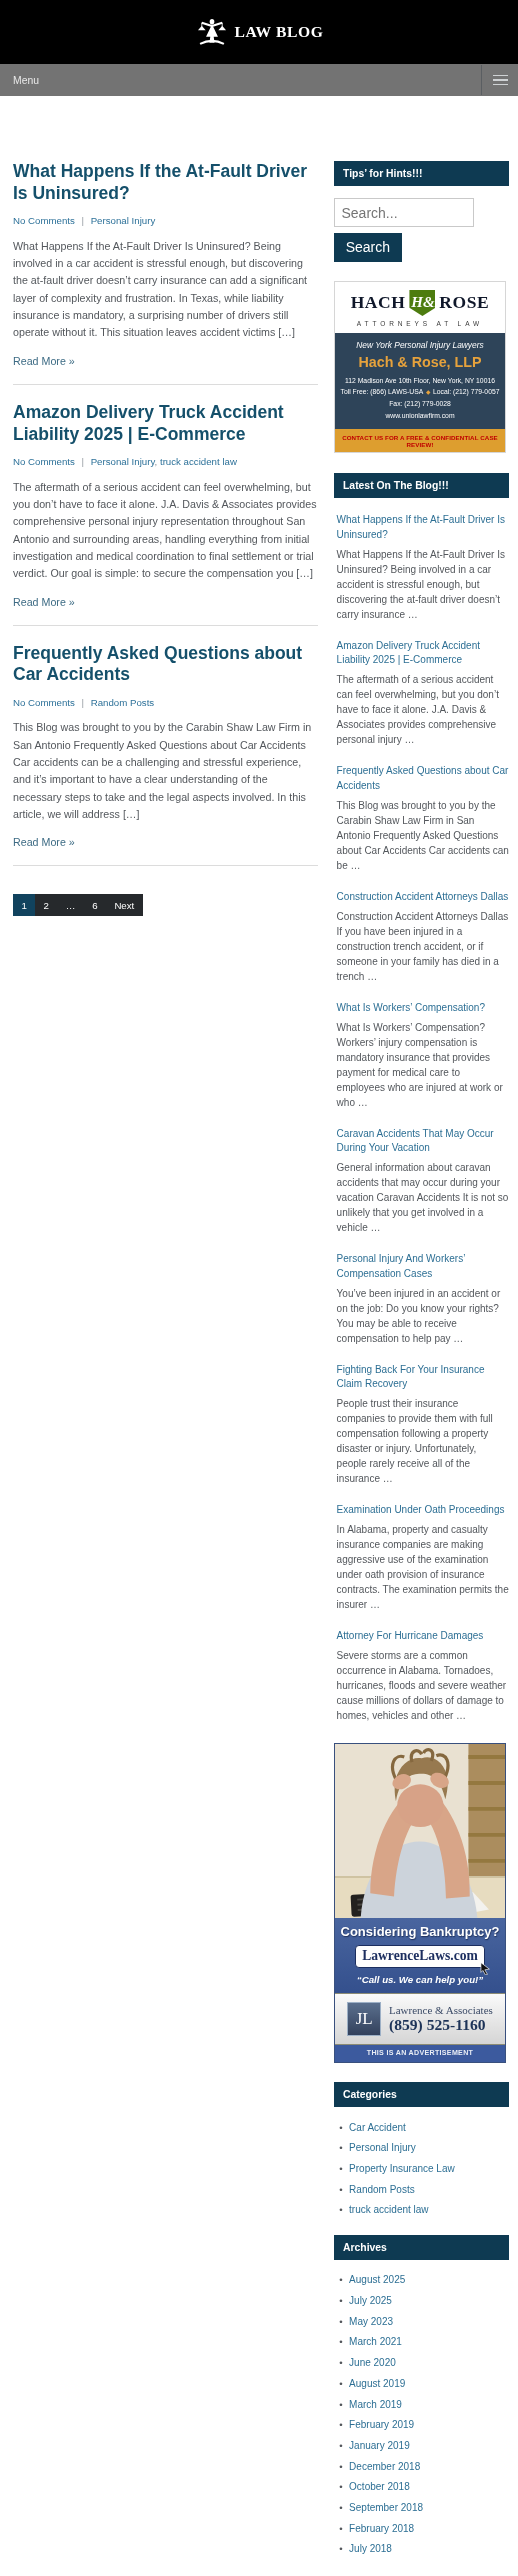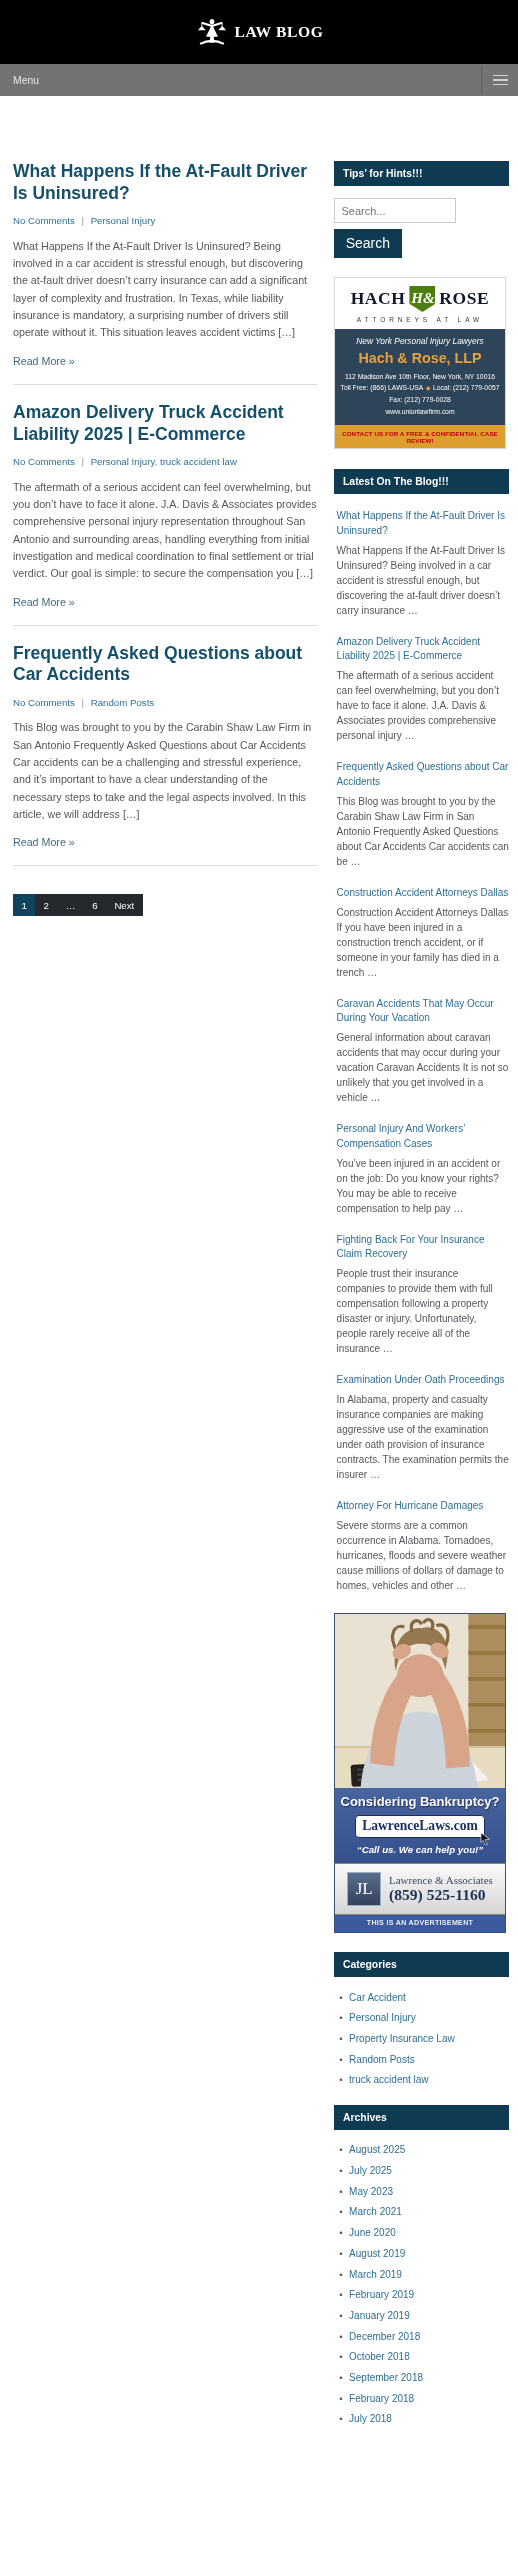--- a/index.html
+++ b/index.html
@@ -57,21 +57,21 @@
   }
   .pagination .page.current { background:#11435e; }
 
   
   .widget { margin-bottom:19.5px; }
   .widget-header {
     background:#0e3a52; color:#fff; font-weight:bold; font-size:10.4px;
     padding:7.1px 9px; margin-bottom:11.7px;
   }
   .search-input {
-    width:122px; padding:5.8px 6.5px; font-size:11px; color:#555;
+    width:140px; padding:5.8px 6.5px; font-size:14px; color:#555;
     border:0.6px solid #c9c9c9; background:#fff; display:block; margin-bottom:5.2px;
     font-family:"Liberation Sans", sans-serif;
   }
   .search-btn {
     background:#0e3a52; color:#fff; border:none; font-size:14px;
     padding:6.5px 11.7px; cursor:pointer; font-family:"Liberation Sans", sans-serif;
   }
 
   
   .hach-ad { width:172px; border:0.6px solid #d6d6d6; cursor:pointer; }
@@ -269,20 +269,24 @@
           <a class="item-title">Amazon Delivery Truck Accident Liability 2025 | E-Commerce</a>
           <div class="item-excerpt">The aftermath of a serious accident can feel overwhelming, but you don’t have to face it alone. J.A. Davis &amp; Associates provides comprehensive personal injury …</div>
         </div>
         <div class="latest-item">
           <a class="item-title">Frequently Asked Questions about Car Accidents</a>
           <div class="item-excerpt">This Blog was brought to you by the Carabin Shaw Law Firm in San Antonio Frequently Asked Questions about Car Accidents Car accidents can be …</div>
         </div>
         <div class="latest-item">
           <a class="item-title">Construction Accident Attorneys Dallas</a>
           <div class="item-excerpt">Construction Accident Attorneys Dallas If you have been injured in a construction trench accident, or if someone in your family has died in a trench …</div>
+        </div>
+        <div class="latest-item">
+          <a class="item-title">What Is Workers’ Compensation?</a>
+          <div class="item-excerpt">What Is Workers’ Compensation? Workers’ injury compensation is mandatory insurance that provides payment for medical care to employees who are injured at work or who …</div>
         </div>
         <div class="latest-item">
           <a class="item-title">Caravan Accidents That May Occur During Your Vacation</a>
           <div class="item-excerpt">General information about caravan accidents that may occur during your vacation Caravan Accidents It is not so unlikely that you get involved in a vehicle …</div>
         </div>
         <div class="latest-item">
           <a class="item-title">Personal Injury And Workers’ Compensation Cases</a>
           <div class="item-excerpt">You’ve been injured in an accident or on the job: Do you know your rights? You may be able to receive compensation to help pay …</div>
         </div>
         <div class="latest-item">

